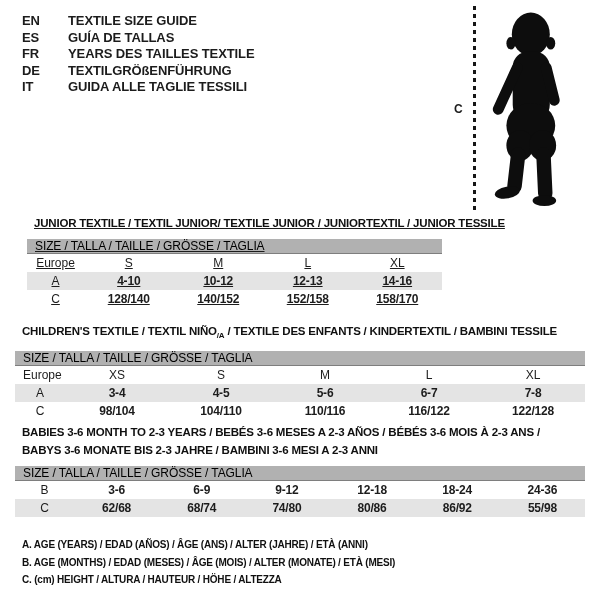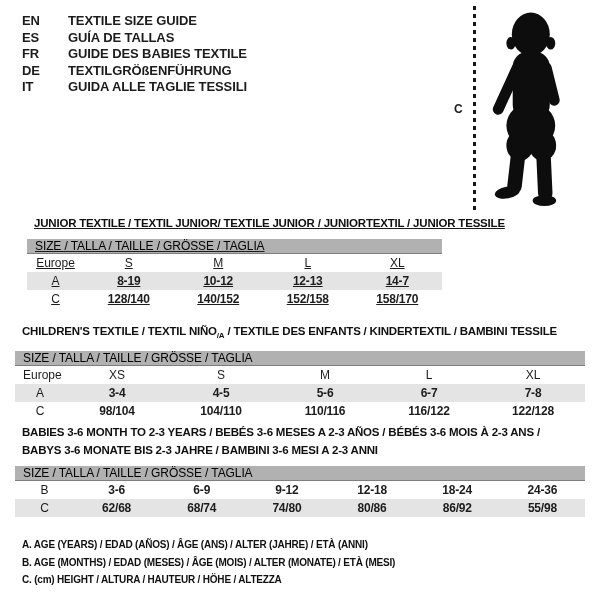--- a/index.html
+++ b/index.html
@@ -65,21 +65,21 @@
     <div class="lang-row">
       <span class="code">EN</span>
       <span class="lbl">TEXTILE SIZE GUIDE</span>
     </div>
     <div class="lang-row">
       <span class="code">ES</span>
       <span class="lbl">GUÍA DE TALLAS</span>
     </div>
     <div class="lang-row">
       <span class="code">FR</span>
-      <span class="lbl">GUIDE DES BABIES TEXTILE</span>
+      <span class="lbl">YEARS DES TAILLES TEXTILE</span>
     </div>
     <div class="lang-row">
       <span class="code">DE</span>
       <span class="lbl">TEXTILGRÖßENFÜHRUNG</span>
     </div>
     <div class="lang-row">
       <span class="code">IT</span>
       <span class="lbl">GUIDA ALLE TAGLIE TESSILI</span>
     </div>
   </div>
@@ -122,24 +122,24 @@
       </tr>
       <tr>
         <td>Europe</td>
         <td>S</td>
         <td>M</td>
         <td>L</td>
         <td>XL</td>
       </tr>
       <tr class="shaded vals">
         <td>A</td>
-        <td>8-19</td>
+        <td>4-10</td>
         <td>10-12</td>
         <td>12-13</td>
-        <td>14-7</td>
+        <td>14-16</td>
       </tr>
       <tr class="vals">
         <td>C</td>
         <td>128/140</td>
         <td>140/152</td>
         <td>152/158</td>
         <td>158/170</td>
       </tr>
     </tbody>
       </table>

